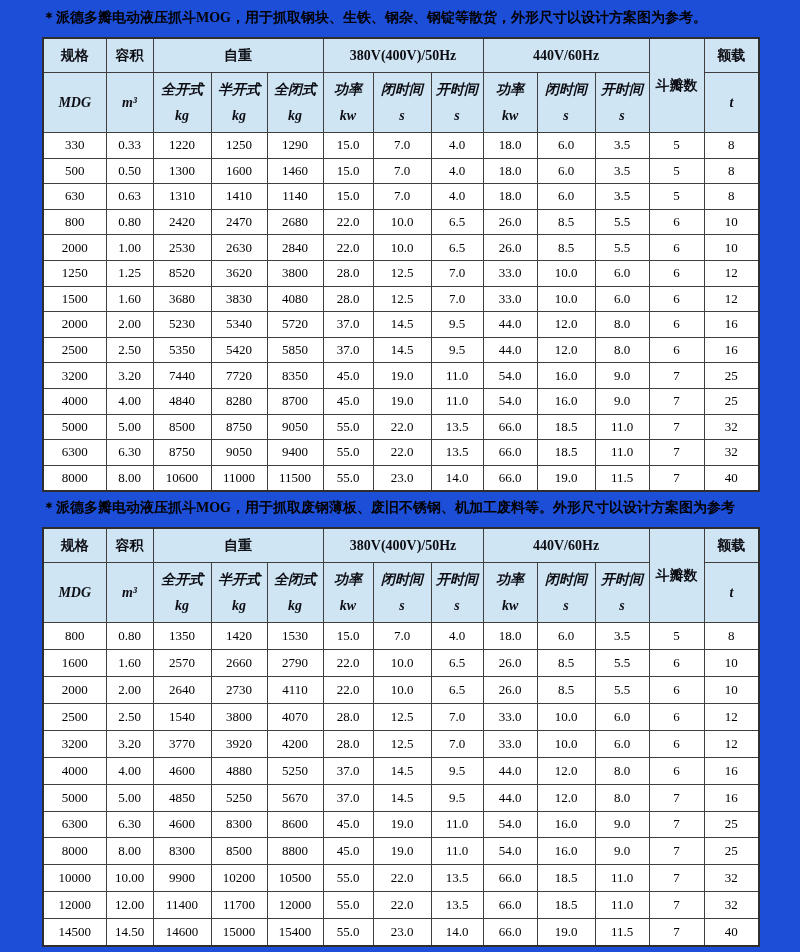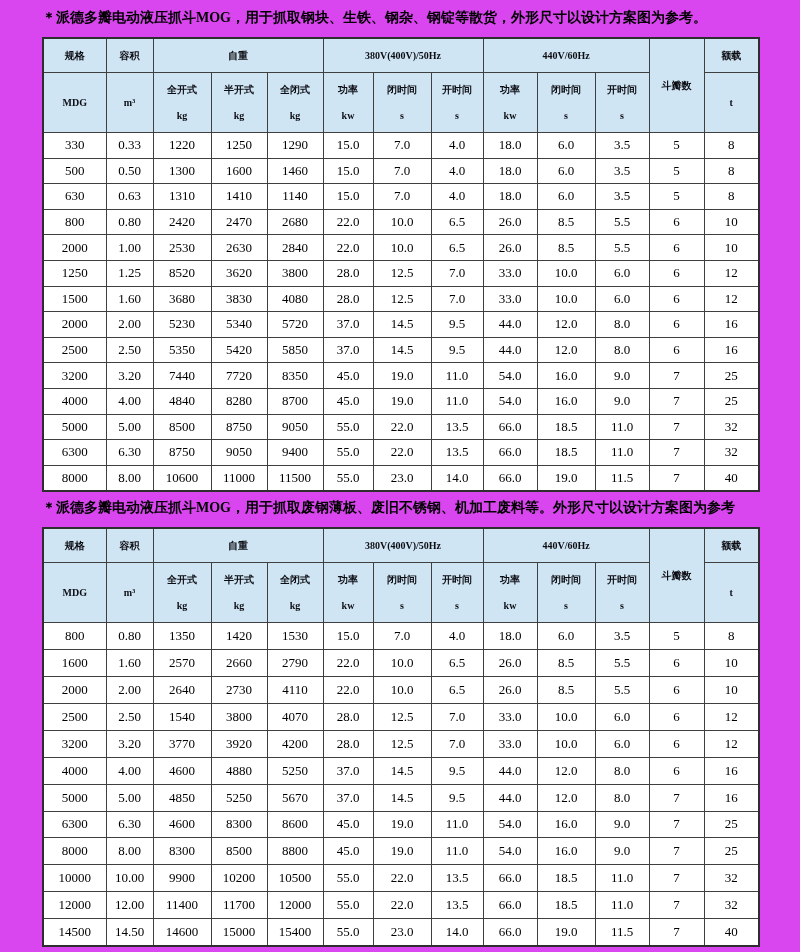--- a/index.html
+++ b/index.html
@@ -7,21 +7,21 @@
     padding: 0;
     background: #ffffff;
     font-family: "Liberation Serif", "DejaVu Serif", serif;
     color: #000000;
   }
   .page {
     width: 800px;
     height: 952px;
     box-sizing: border-box;
     padding: 8px 42px 0 42px;
-    background: #d946ef;
+    background: #1d4ed8;
     overflow: hidden;
   }
   .note {
     font-size: 14px;
     font-weight: bold;
     color: #000000;
     margin: 0 0 10px 0;
     white-space: nowrap;
     line-height: 19px;
   }
@@ -38,25 +38,25 @@
   table.spec-table td {
     border: 1px solid var(--border, #3f3f3f);
     text-align: center;
     vertical-align: middle;
     padding: 0;
     overflow: hidden;
   }
   table.spec-table thead th {
     background: var(--header-bg, #cfe5f3);
     font-weight: bold;
-    font-size: 10px;
+    font-size: 14px;
     color: var(--header-text, #0d0d14);
   }
   tr.h1 th { height: 33px; }
-  tr.h2 th { height: 59px; }
+  tr.h2 th { height: 59px; font-style: italic; }
   tr.h2 th .ln { line-height: 26px; display: block; }
   table.spec-table tbody td {
     font-size: 13px;
     background: #ffffff;
     color: #000000;
   }
   table.t1 tbody td { height: 24.6px; }
   table.t2 tbody td { height: 25.9px; }
 </style>
 </head>

